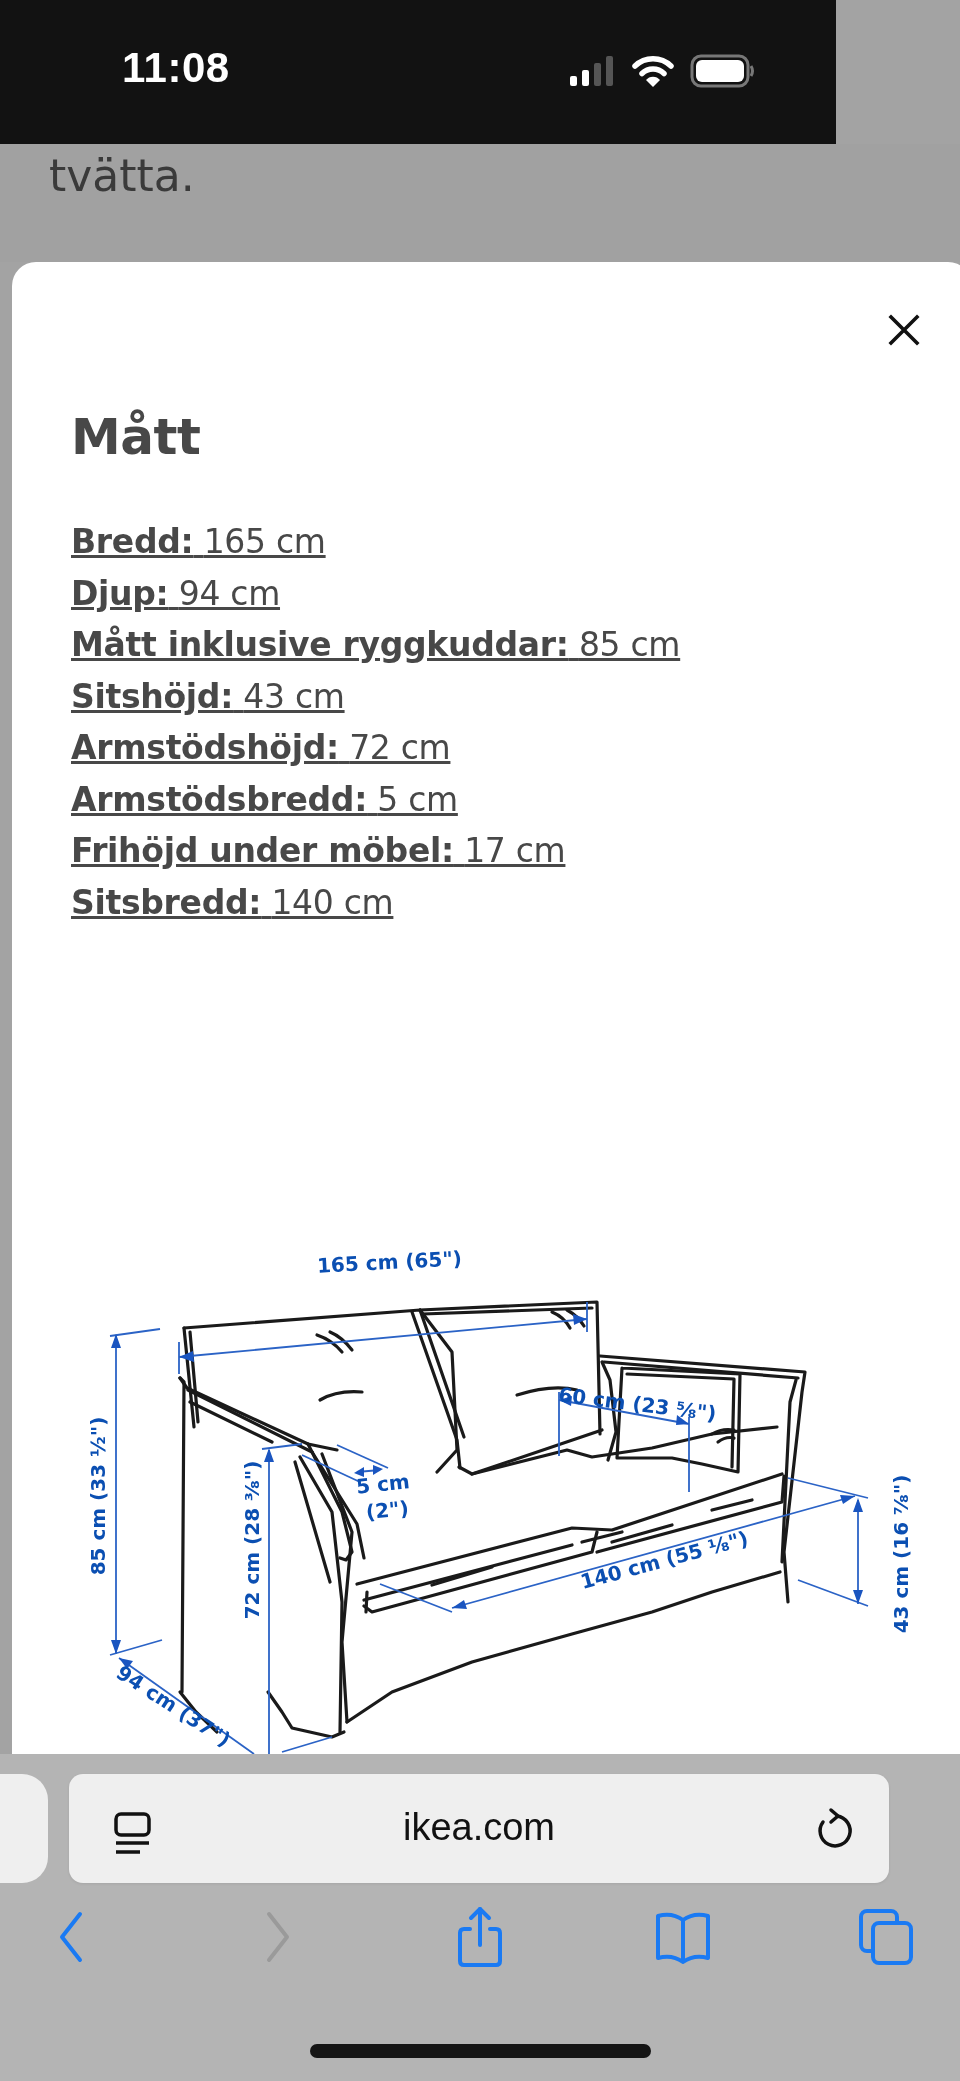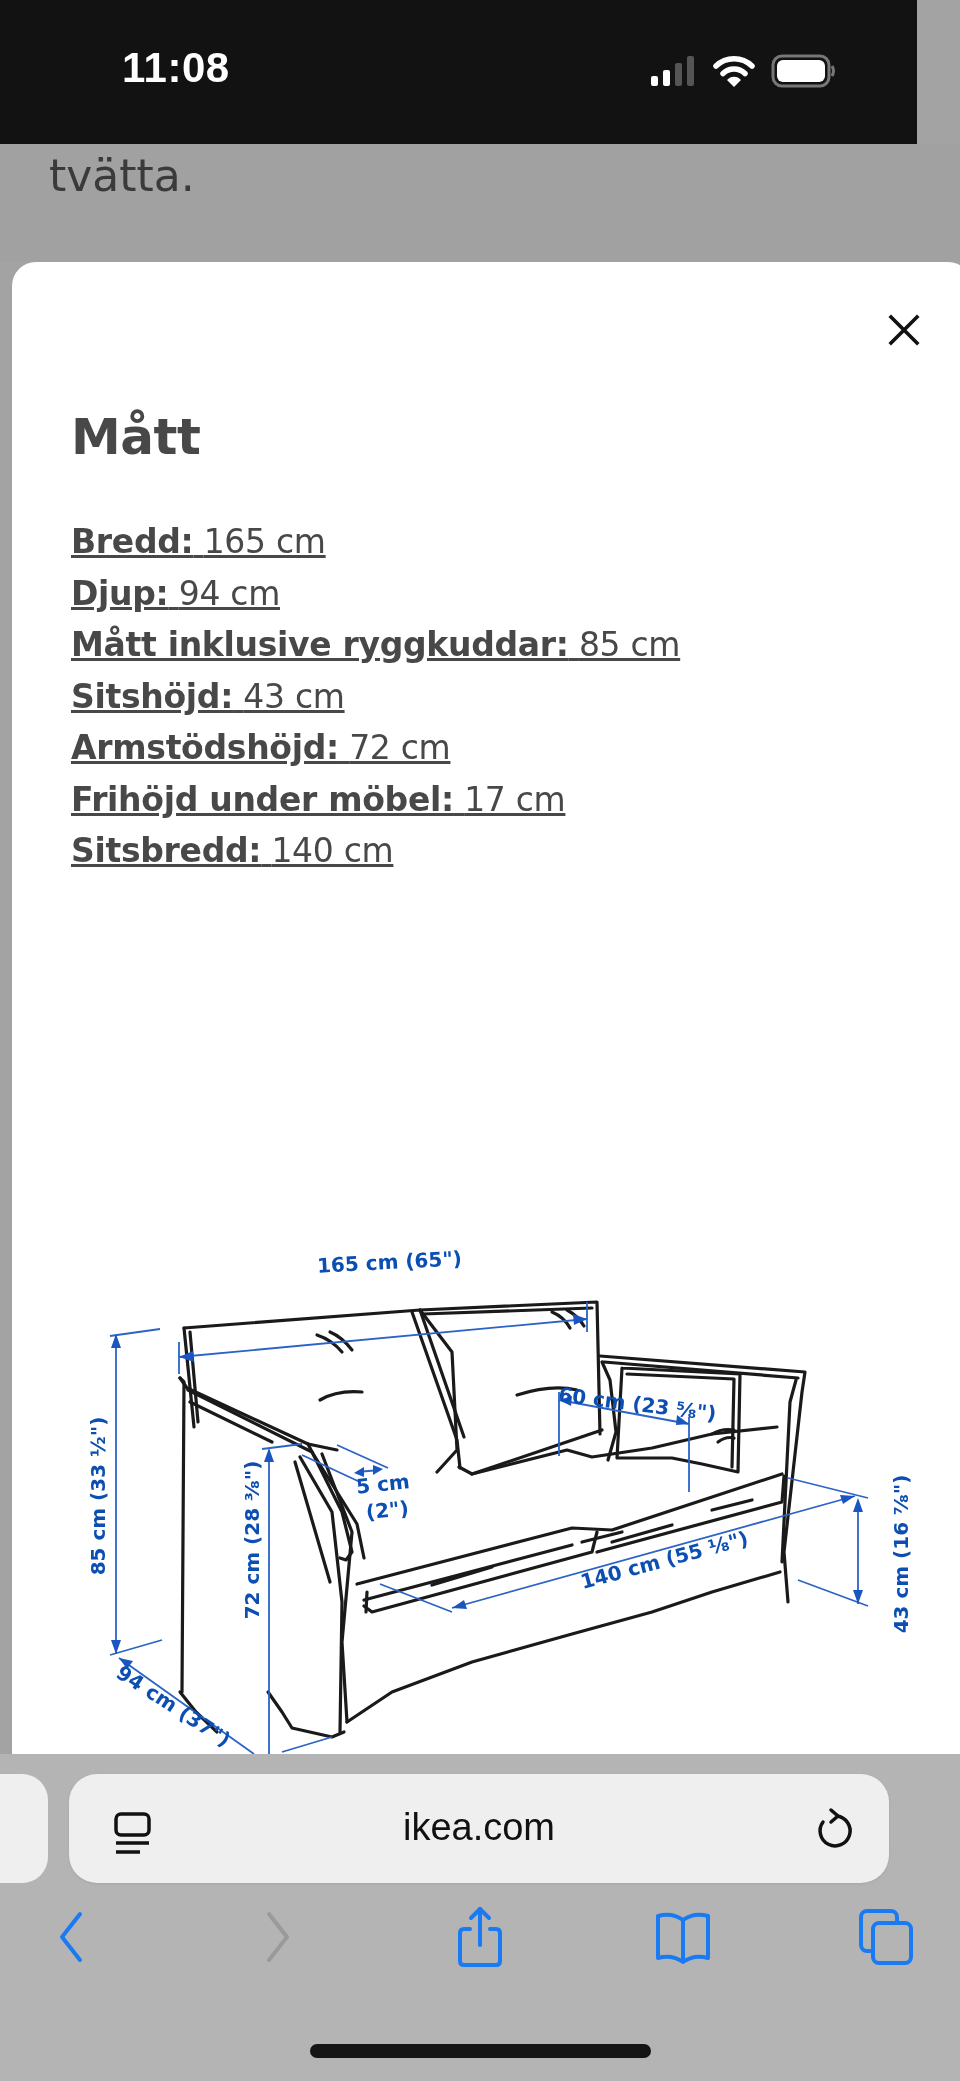--- a/index.html
+++ b/index.html
@@ -1,39 +1,39 @@
 <!DOCTYPE html>
 <html><head>
 <meta charset="utf-8">
 <style>
   * { box-sizing: border-box; margin: 0; padding: 0; }
   html, body { width: 960px; height: 2081px; overflow: hidden; background: #a3a3a3; }
   body { position: relative; font-family: "DejaVu Sans", "Liberation Sans", sans-serif; }
 
-  .status-bar { position: absolute; left: 0; top: 0; width: 917px; height: 144px; background: #121212; }
+  .status-bar { position: absolute; left: 0; top: 0; width: 836px; height: 144px; background: #121212; }
   .status-time { position: absolute; left: 122px; top: 44px; color: #fff; font-family: "Liberation Sans", sans-serif; font-weight: bold; font-size: 42px; letter-spacing: 0.5px; }
   .status-icons { position: absolute; right: 80px; top: 54px; height: 34px; display: flex; align-items: center; gap: 16px; }
 
   .backdrop { position: absolute; left: 0; top: 144px; width: 960px; height: 118px; background: #a1a1a1; }
   .backdrop-text { position: absolute; left: 49px; top: 150px; font-size: 44px; color: #3a3a3a; font-family: "DejaVu Sans", sans-serif; }
 
   .sheet { position: absolute; left: 12px; top: 262px; width: 960px; height: 1492px; background: #ffffff; border-radius: 24px 24px 0 0; overflow: hidden; }
   .close-btn { position: absolute; left: 866px; top: 42px; width: 52px; height: 52px; display: flex; align-items: center; justify-content: center; cursor: pointer; }
   .title { position: absolute; left: 59px; top: 146px; font-size: 50px; font-weight: bold; color: #484848; font-family: "DejaVu Sans", sans-serif; letter-spacing: -0.5px; }
   .dims { position: absolute; left: 59px; top: 254px; list-style: none; }
   .dims li { height: 51.5px; font-size: 33px; color: #484848; white-space: nowrap; line-height: 51.5px; letter-spacing: -0.3px; text-decoration: underline; }
   .dims .k { font-weight: bold; }
   .dims .v { font-weight: normal; }
 
   .diagram { position: absolute; left: 0; top: 0; width: 960px; height: 1492px; pointer-events: none; }
   .dimlabel { position: absolute; color: #0b4fb2; font-weight: bold; font-size: 20px; font-family: "DejaVu Sans", sans-serif; white-space: nowrap; transform-origin: center center; }
 
   .toolbar { position: absolute; left: 0; top: 1754px; width: 960px; height: 327px; background: #b4b4b4; }
   .tab-peek { position: absolute; left: -30px; top: 20px; width: 78px; height: 109px; background: #efefef; border-radius: 26px; }
-  .address-bar { position: absolute; left: 69px; top: 20px; width: 820px; height: 109px; background: #efefef; border-radius: 28px; box-shadow: 0 1px 3px rgba(0,0,0,0.08); }
+  .address-bar { position: absolute; left: 69px; top: 20px; width: 820px; height: 109px; background: #efefef; border-radius: 14px; box-shadow: 0 1px 3px rgba(0,0,0,0.08); }
   .address-text { position: absolute; left: 0; width: 100%; top: 32px; text-align: center; font-size: 38px; color: #111; font-family: "Liberation Sans", sans-serif; }
   .reader-btn { position: absolute; left: 38px; top: 28px; width: 50px; height: 54px; }
   .reload-btn { position: absolute; left: 740px; top: 28px; width: 50px; height: 54px; }
   .nav-btn { position: absolute; top: 148px; width: 70px; height: 70px; display: flex; align-items: center; justify-content: center; }
   .home-indicator { position: absolute; left: 310px; top: 290px; width: 341px; height: 14px; border-radius: 7px; background: #151515; }
 </style>
 </head>
 <body>
 
 <div class="status-bar">
@@ -69,20 +69,21 @@
   </div>
 
   <h1 class="title">Mått</h1>
 
   <ul class="dims">
     <li><span class="k">Bredd:</span> <span class="v">165 cm</span></li>
     <li><span class="k">Djup:</span> <span class="v">94 cm</span></li>
     <li><span class="k">Mått inklusive ryggkuddar:</span> <span class="v">85 cm</span></li>
     <li><span class="k">Sitshöjd:</span> <span class="v">43 cm</span></li>
     <li><span class="k">Armstödshöjd:</span> <span class="v">72 cm</span></li>
+    <li><span class="k">Armstödsbredd:</span> <span class="v">5 cm</span></li>
     <li><span class="k">Frihöjd under möbel:</span> <span class="v">17 cm</span></li>
     <li><span class="k">Sitsbredd:</span> <span class="v">140 cm</span></li>
   </ul>
 
   <div class="diagram">
     <svg width="960" height="1492" viewBox="0 0 960 1492" style="position:absolute;left:0;top:0">
       <g fill="none" stroke="#1a1a1a" stroke-width="3.2" stroke-linejoin="round" stroke-linecap="round">
 
         <path d="M172 1066 L408 1048 L440 1090 L445 1188 L425 1210"></path>
         <path d="M178 1070 L186 1160"></path>

